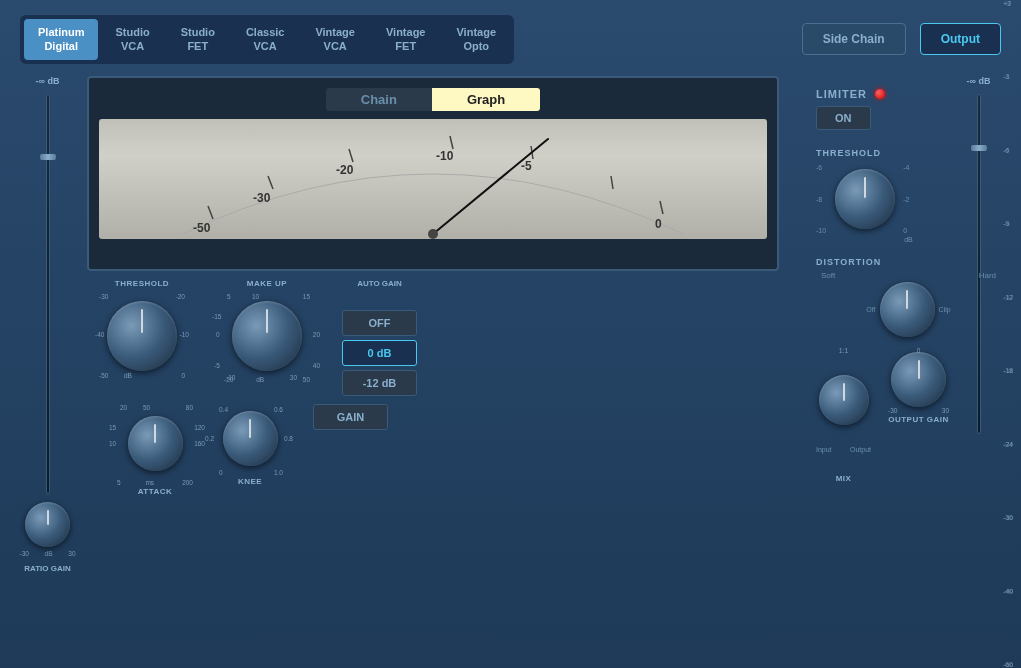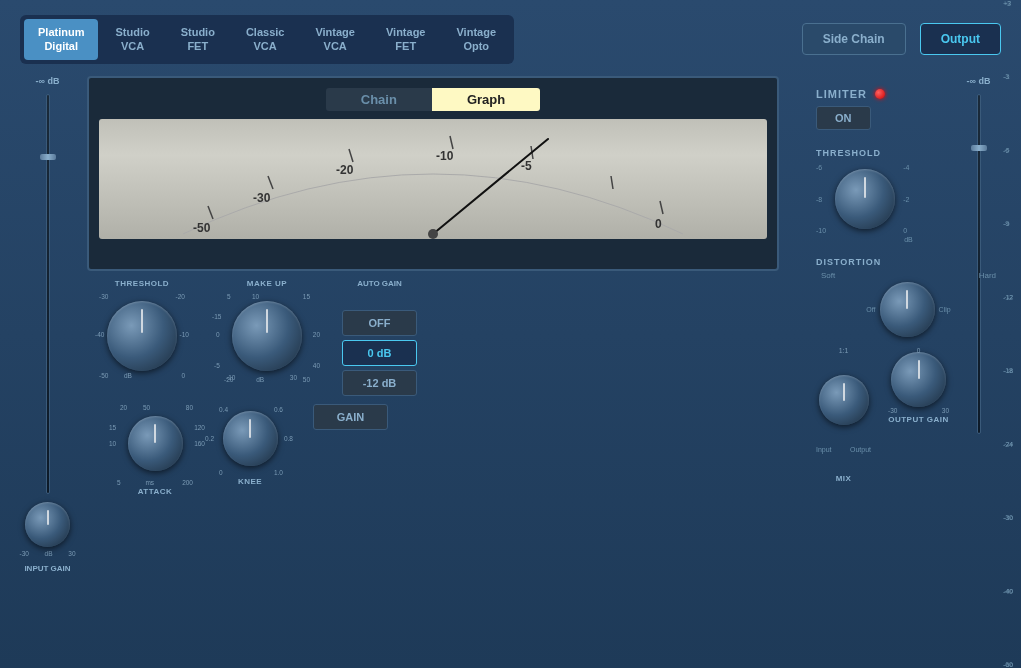--- a/index.html
+++ b/index.html
@@ -374,21 +374,21 @@
           <div class="fader-handle"></div>
         </div>
       </div>
       <div style="margin-top:8px; display:flex; flex-direction:column; align-items:center; gap:3px;">
         <div class="knob knob-sm"></div>
         <span class="knob-scale-bottom" style="justify-content:space-between; width:60px;">
           <span>-30</span>
           <span>dB</span>
           <span>30</span>
         </span>
-        <span class="input-gain-label">INPUT GAIN</span>
+        <span class="input-gain-label">RATIO GAIN</span>
       </div>
     </div>
 
     <div class="center-section">
 
       <div class="vu-meter-container">
         <div class="meter-tabs">
           <button class="meter-tab">Chain</button>
           <button class="meter-tab active">Graph</button>
         </div>

